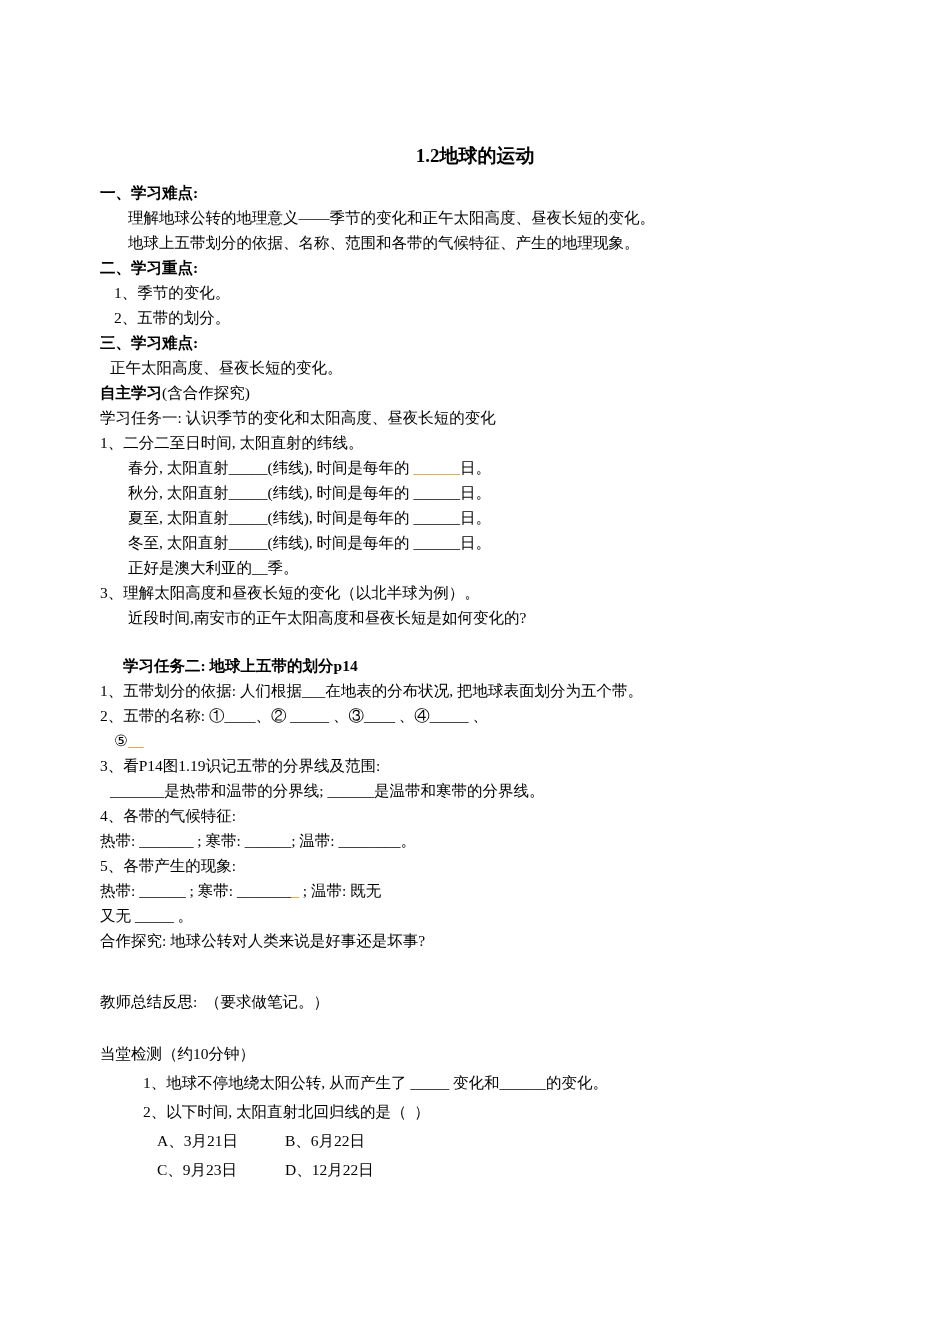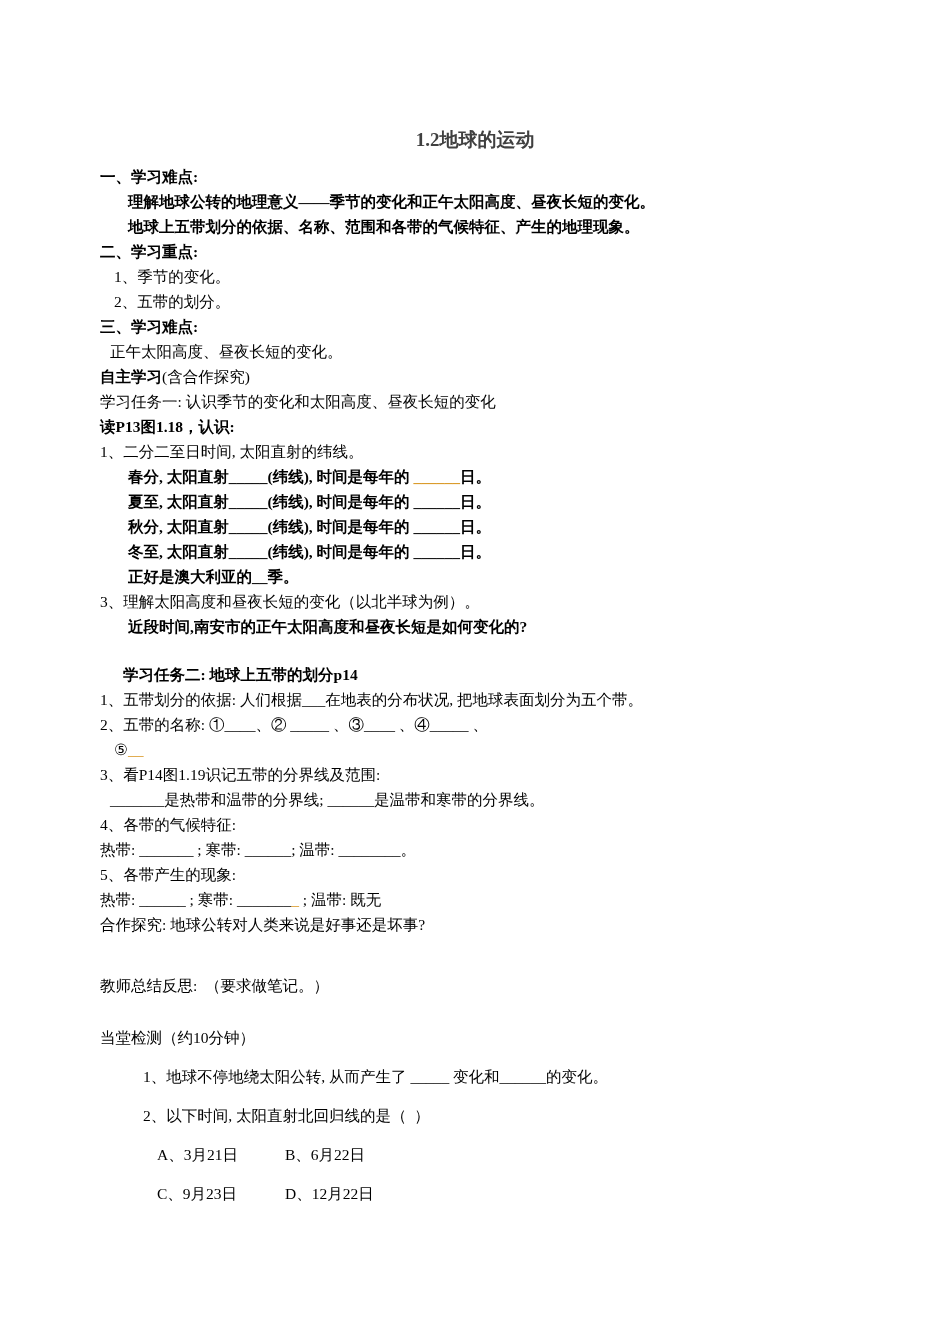--- a/index.html
+++ b/index.html
@@ -9,44 +9,44 @@
     width: 950px;
     height: 1344px;
     margin: 0 auto;
     background: #ffffff;
     color: #000000;
     font-family: "Liberation Serif", "DejaVu Serif", serif;
     padding: 126px 60px 40px 100px;
     overflow: hidden;
   }
   .title {
-    margin: 0 -60px 10px -100px; 
+    margin: 16px -60px 10px -100px; 
     text-align: center;
     font-size: 19px;
     font-weight: bold;
-    color: #404040;
+    color: #000000;
     line-height: 28px;
     white-space: pre;
   }
   .line {
     font-size: 15.5px;
     line-height: 25px;
     white-space: pre;
   }
   .bold { font-weight: bold; }
   .orange { color: #D8951E; }
-  .ind-a { padding-left: 28px; font-weight: bold; }
+  .ind-a { padding-left: 28px; }
   .ind-b { padding-left: 14px; }
   .ind-c { padding-left: 10px; }
   .ind-d { padding-left: 43px; }
   .ind-e { padding-left: 57px; }
   .mt-sm { margin-top: 23px; margin-left: 23px; }
   .mt-md { margin-top: 27px; }
   .mt-lg { margin-top: 36px; }
-  .q { margin-top: 14px; }
+  .q { margin-top: 4px; }
   .opt { display: inline-block; width: 128px; }
 </style>
 </head>
 <body>
 
 <div class="page">
 
   <h1 class="title">1.2地球的运动</h1>
 
   <div class="line bold">一、学习难点:</div>
@@ -56,42 +56,42 @@
   <div class="line bold">二、学习重点:</div>
   <div class="line ind-b">1、季节的变化。</div>
   <div class="line ind-b">2、五带的划分。</div>
 
   <div class="line bold">三、学习难点:</div>
   <div class="line ind-c">正午太阳高度、昼夜长短的变化。</div>
 
   <div class="line"><span class="bold">自主学习</span><span>(含合作探究)</span></div>
 
   <div class="line">学习任务一: 认识季节的变化和太阳高度、昼夜长短的变化</div>
-  <div class="line bold">读P13图1.18，认识:</div>
   <div class="line">1、二分二至日时间, 太阳直射的纬线。</div>
 
   <div class="line ind-a"><span>春分, 太阳直射</span><span>_____</span><span>(纬线), 时间是每年的 </span><span class="orange">______</span><span>日。</span></div>
+  <div class="line ind-a">秋分, 太阳直射_____(纬线), 时间是每年的 ______日。</div>
   <div class="line ind-a">夏至, 太阳直射_____(纬线), 时间是每年的 ______日。</div>
-  <div class="line ind-a">秋分, 太阳直射_____(纬线), 时间是每年的 ______日。</div>
   <div class="line ind-a">冬至, 太阳直射_____(纬线), 时间是每年的 ______日。</div>
 
   <div class="line ind-a">正好是澳大利亚的__季。</div>
   <div class="line">3、理解太阳高度和昼夜长短的变化（以北半球为例）。</div>
   <div class="line ind-a">近段时间,南安市的正午太阳高度和昼夜长短是如何变化的?</div>
 
   <div class="line bold mt-sm">学习任务二: 地球上五带的划分p14</div>
   <div class="line">1、五带划分的依据: 人们根据___在地表的分布状况, 把地球表面划分为五个带。</div>
   <div class="line">2、五带的名称: ①____、② _____ 、③____ 、④_____ 、</div>
   <div class="line ind-b"><span>⑤</span><span class="orange">__</span></div>
   <div class="line">3、看P14图1.19识记五带的分界线及范围:</div>
   <div class="line ind-c">_______是热带和温带的分界线; ______是温带和寒带的分界线。</div>
   <div class="line">4、各带的气候特征:</div>
   <div class="line">热带: _______ ; 寒带: ______; 温带: ________。</div>
   <div class="line">5、各带产生的现象:</div>
   <div class="line"><span>热带: ______ ; 寒带: _______</span><span class="orange">_</span><span> ; 温带: 既无</span></div>
+  <div class="line">又无 _____ 。</div>
   <div class="line">合作探究: 地球公转对人类来说是好事还是坏事?</div>
 
   <div class="line mt-lg">教师总结反思:  （要求做笔记。）</div>
 
   <div class="line mt-md">当堂检测（约10分钟）</div>
   <div class="line ind-d q">1、地球不停地绕太阳公转, 从而产生了 _____ 变化和______的变化。</div>
   <div class="line ind-d q">2、以下时间, 太阳直射北回归线的是（  ）</div>
   <div class="line ind-e q"><span class="opt">A、3月21日</span><span>B、6月22日</span></div>
   <div class="line ind-e q"><span class="opt">C、9月23日</span><span>D、12月22日</span></div>
 

